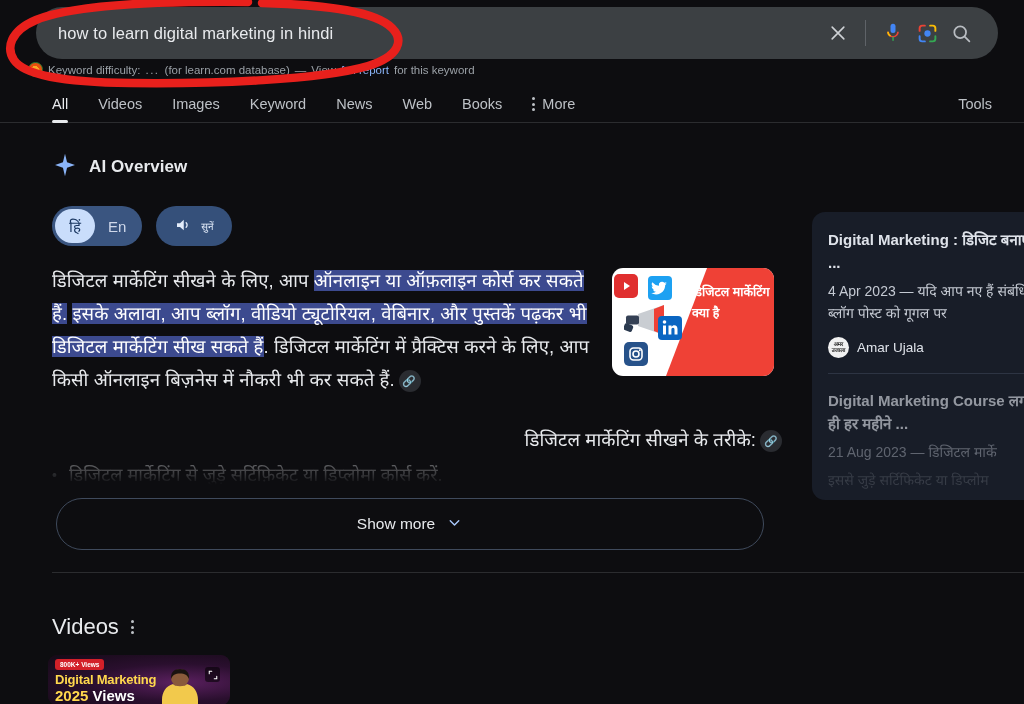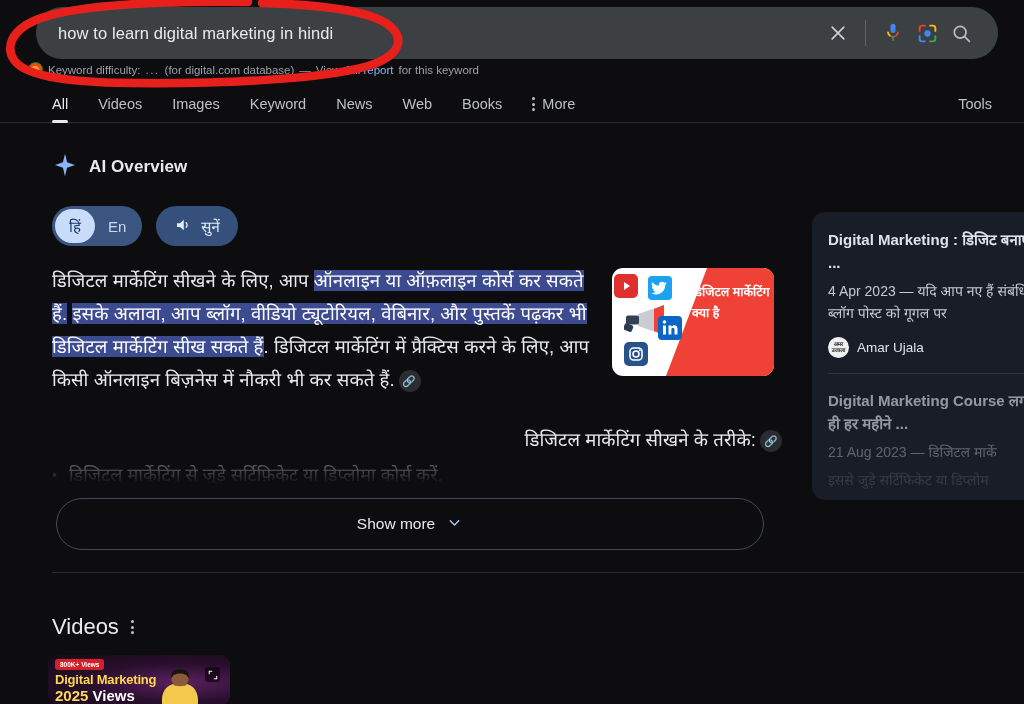--- a/index.html
+++ b/index.html
@@ -78,21 +78,21 @@
   }
   .lang-opt {
     height: 34px; min-width: 40px; padding: 0 13px; border-radius: 17px;
     display: flex; align-items: center; justify-content: center;
     font-size: 15px; color: #cfd8ea; cursor: pointer;
   }
   .lang-opt.sel { background: #c9ddfb; color: #17345f; }
   .listen-pill {
     display: flex; align-items: center; gap: 9px;
     height: 40px; padding: 0 18px; border-radius: 20px;
-    background: #35507a; color: #e3ecfa; font-size: 15px; cursor: pointer;
+    background: #35507a; color: #e3ecfa; font-size: 10px; cursor: pointer;
   }
 
   .aio-body { position: relative; margin-top: 18px; }
   .aio-para {
     width: 548px;
     color: #e8eaed; font-size: 18.5px; line-height: 33px;
     letter-spacing: .1px;
   }
   .hl { background: #3c4a8f; color: #ffffff; }
   .link-chip {
@@ -228,21 +228,21 @@
             <path d="M15.6 15.6 L21 21" stroke="#b9bdc2" stroke-width="2" stroke-linecap="round"></path>
           </svg>
       </div>
     </div>
   </div>
 
   <div class="kd-row">
     <span class="kd-badge"></span>
     <span>Keyword difficulty:</span>
     <span class="kd-dots">...</span>
-    <span>(for digital.com database)</span>
+    <span>(for learn.com database)</span>
     <span>—</span>
     <span>View</span>
     <span class="kd-link">full report</span>
     <span>for this keyword</span>
   </div>
 
   <div class="tabsbar">
     <div class="tabs">
       <div class="tab active">
           <span>All</span>

